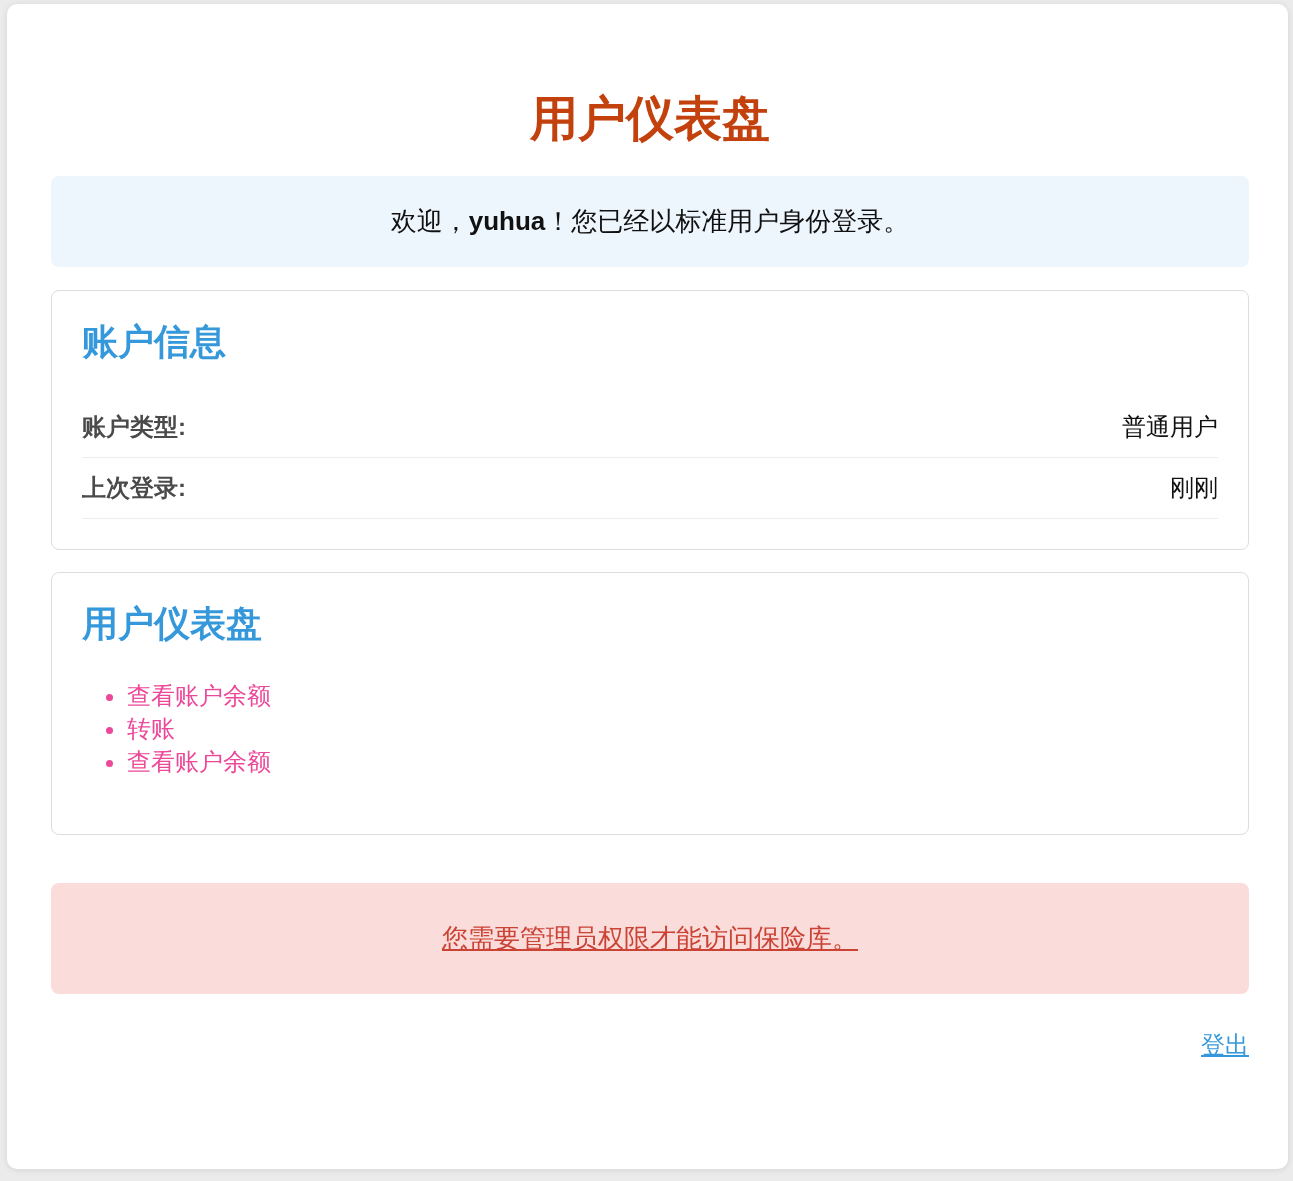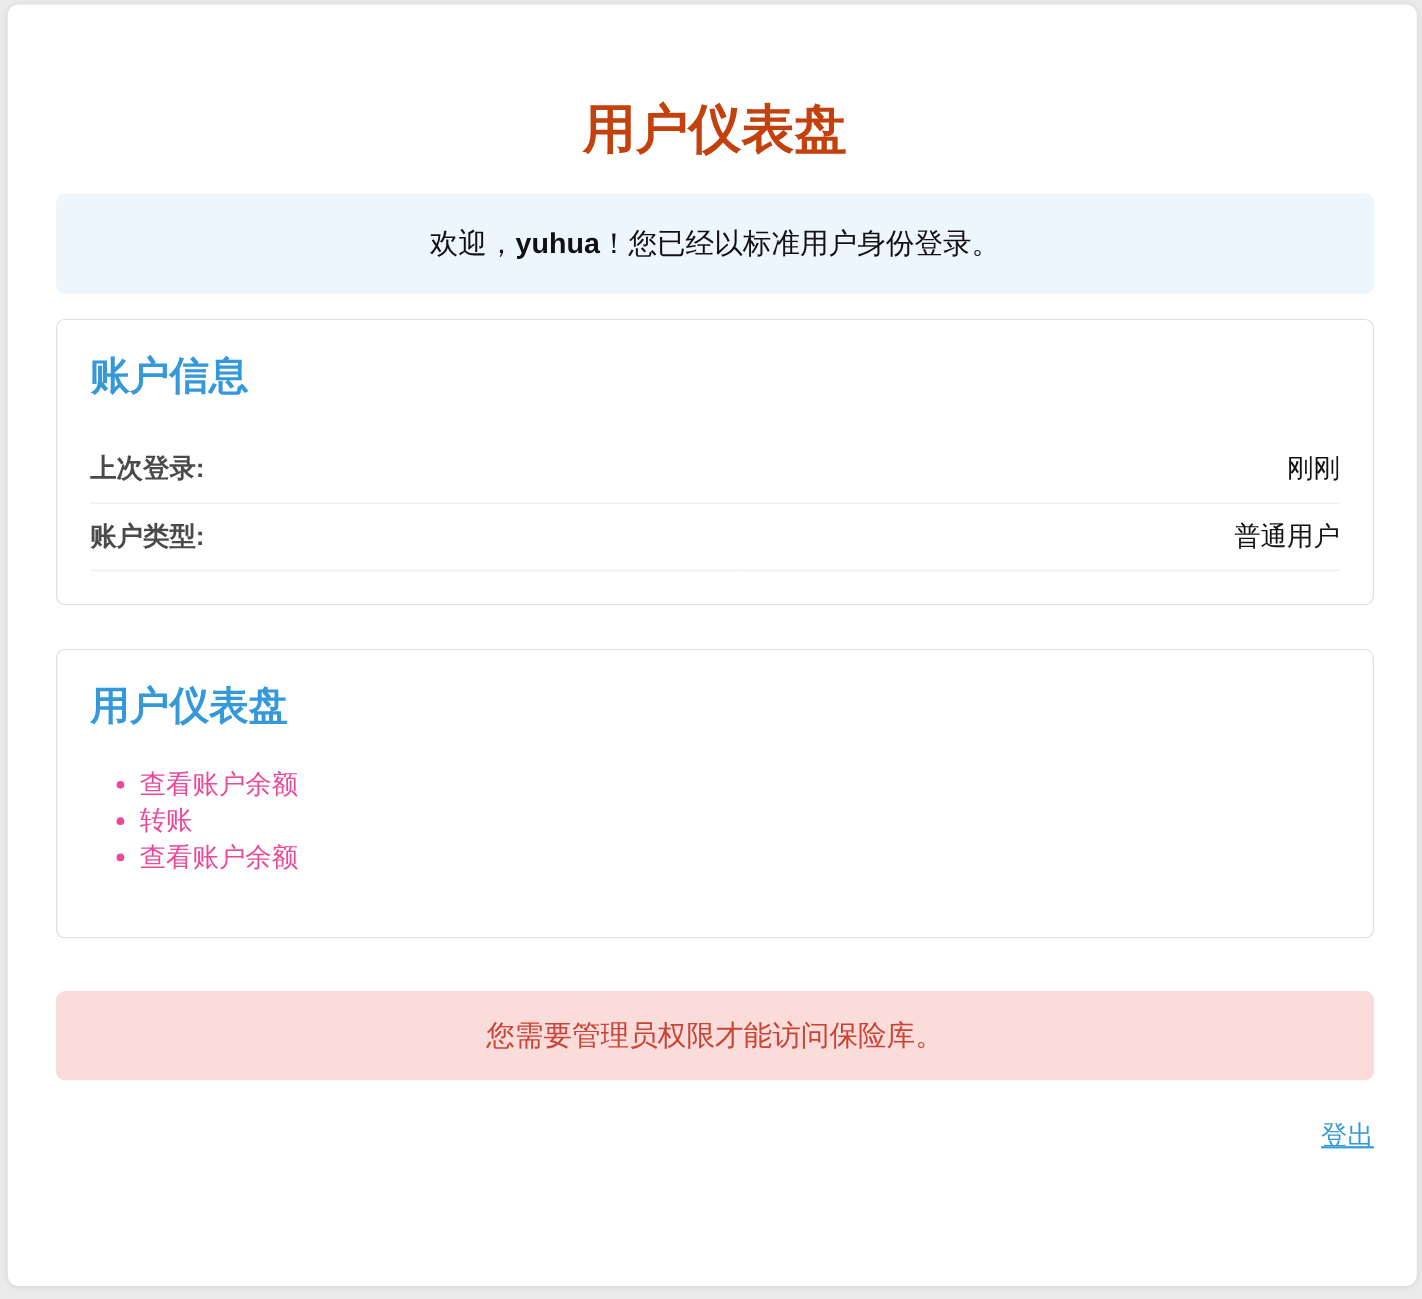--- a/index.html
+++ b/index.html
@@ -34,21 +34,21 @@
     font-size: 26px;
     line-height: 31px;
     color: #111;
     margin-bottom: 23px;
   }
   .welcome-box b { font-weight: bold; }
   .card {
     border: 1px solid #dddddd;
     border-radius: 8px;
     padding: 30px;
-    margin-bottom: 40px;
+    margin-bottom: 22px;
     background: #ffffff;
   }
   .card h2 {
     margin: 0 0 34px 0;
     font-size: 36px;
     line-height: 42px;
     font-weight: bold;
     color: #3498db;
   }
   table.info-table {
@@ -74,26 +74,27 @@
     margin: 0 0 26px 0;
     padding: 0 0 0 45px;
     font-size: 24px;
     line-height: 33px;
     color: #ec4899;
   }
   .services-list li { margin: 0; }
   .error-box {
     background: #fadcda;
     border-radius: 8px;
-    padding: 25px 30px;
+    padding: 40px 30px;
     text-align: center;
     font-size: 26px;
     line-height: 31px;
     color: #cb4335;
     margin: 48px 0 0 0;
+    text-decoration: underline;
   }
   .logout-row {
     margin: 36px 0 0 0;
     text-align: right;
     font-size: 24px;
     line-height: 29px;
   }
   .logout-row a {
     color: #3498db;
     text-decoration: underline;
@@ -109,26 +110,26 @@
 
   <div class="welcome-box">
     <span>欢迎，</span><b>yuhua</b><span>！您已经以标准用户身份登录。</span>
   </div>
 
   <section class="card">
     <h2>账户信息</h2>
     <table class="info-table">
       <tbody>
         <tr>
+          <td class="info-label">账户类型:</td>
+          <td class="info-value">普通用户</td>
+        </tr>
+        <tr>
           <td class="info-label">上次登录:</td>
           <td class="info-value">刚刚</td>
-        </tr>
-        <tr>
-          <td class="info-label">账户类型:</td>
-          <td class="info-value">普通用户</td>
         </tr>
       </tbody>
     </table>
   </section>
 
   <section class="card">
     <h2>用户仪表盘</h2>
     <ul class="services-list">
       <li>查看账户余额</li>
       <li>转账</li>

